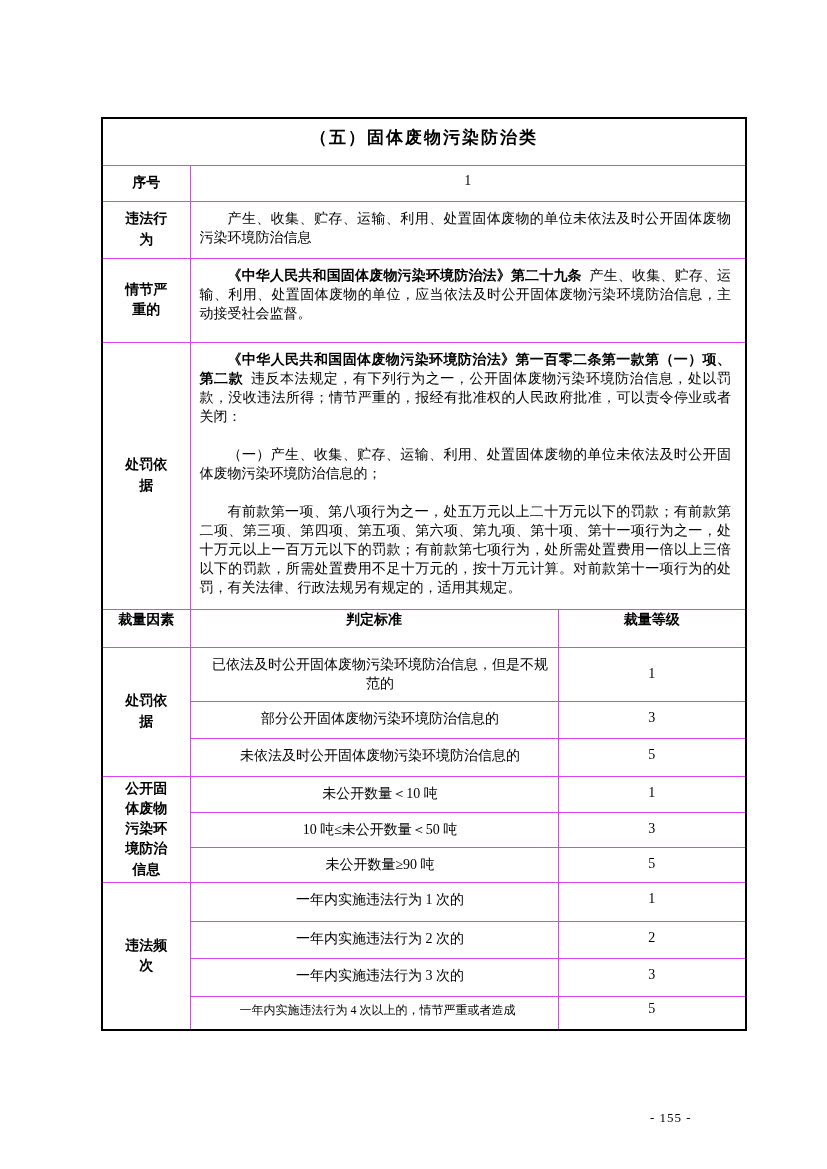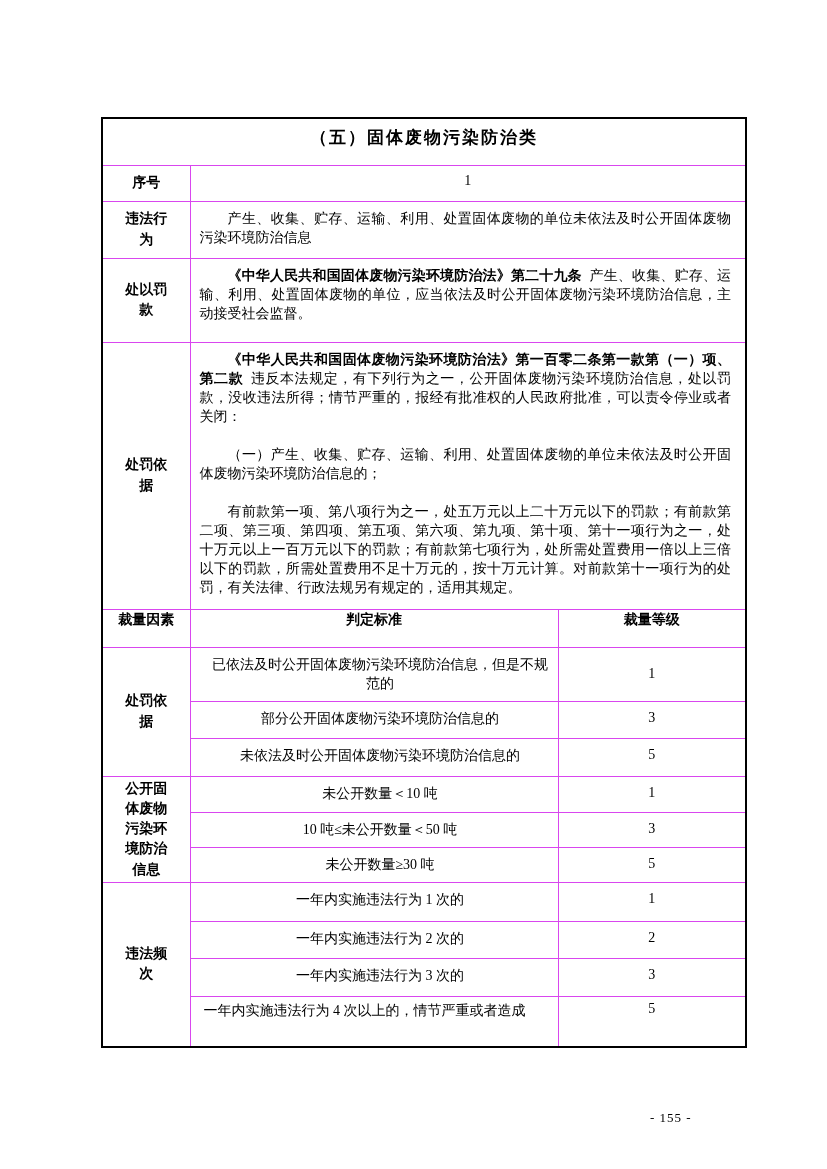--- a/index.html
+++ b/index.html
@@ -68,25 +68,25 @@
     line-height: 19px;
     padding: 7px 8px 4px 20px;
   }
   .grade-cell {
     font-size: 14px;
     text-align: center;
     vertical-align: top;
     padding-top: 8px;
   }
   .criteria-cell-last {
-    font-size: 14px;
-    text-align: left;
+    font-size: 12px;
+    text-align: center;
     vertical-align: bottom;
     line-height: 19px;
-    padding: 4px 6px 26px 13px;
+    padding: 4px 6px 9px 13px;
   }
   .grade-cell-last {
     font-size: 14px;
     text-align: center;
     vertical-align: top;
     padding-top: 4px;
   }
   .page-number {
     position: absolute;
     left: 650px; top: 1110px;
@@ -115,21 +115,21 @@
   </tr>
 
   <tr style="height:57px">
     <td class="label-cell">违法行为</td>
     <td class="content-cell" colspan="2">
       <p>产生、收集、贮存、运输、利用、处置固体废物的单位未依法及时公开固体废物污染环境防治信息</p>
     </td>
   </tr>
 
   <tr style="height:84px">
-    <td class="label-cell">处以罚款</td>
+    <td class="label-cell">情节严重的</td>
     <td class="content-cell" colspan="2">
       <p><span class="bold-lead">《中华人民共和国固体废物污染环境防治法》第二十九条</span><span>产生、收集、贮存、运输、利用、处置固体废物的单位，应当依法及时公开固体废物污染环境防治信息，主动接受社会监督。</span></p>
     </td>
   </tr>
 
   <tr style="height:267px">
     <td class="label-cell">处罚依据</td>
     <td class="content-cell" colspan="2">
       <p><span class="bold-lead">《中华人民共和国固体废物污染环境防治法》第一百零二条第一款第（一）项、第二款</span><span>违反本法规定，有下列行为之一，公开固体废物污染环境防治信息，处以罚款，没收违法所得；情节严重的，报经有批准权的人民政府批准，可以责令停业或者关闭：</span></p>
       <p>（一）产生、收集、贮存、运输、利用、处置固体废物的单位未依法及时公开固体废物污染环境防治信息的；</p>
@@ -160,21 +160,21 @@
   <tr style="height:36px">
     <td class="label-cell" rowspan="3">公开固体废物污染环境防治信息</td>
     <td class="criteria-cell">未公开数量＜10 吨</td>
     <td class="grade-cell">1</td>
   </tr>
   <tr style="height:35px">
     <td class="criteria-cell">10 吨≤未公开数量＜50 吨</td>
     <td class="grade-cell">3</td>
   </tr>
   <tr style="height:35px">
-    <td class="criteria-cell">未公开数量≥30 吨</td>
+    <td class="criteria-cell">未公开数量≥90 吨</td>
     <td class="grade-cell">5</td>
   </tr>
 
   <tr style="height:39px">
     <td class="label-cell" rowspan="4">违法频次</td>
     <td class="criteria-cell">一年内实施违法行为 1 次的</td>
     <td class="grade-cell">1</td>
   </tr>
   <tr style="height:37px">
     <td class="criteria-cell">一年内实施违法行为 2 次的</td>

